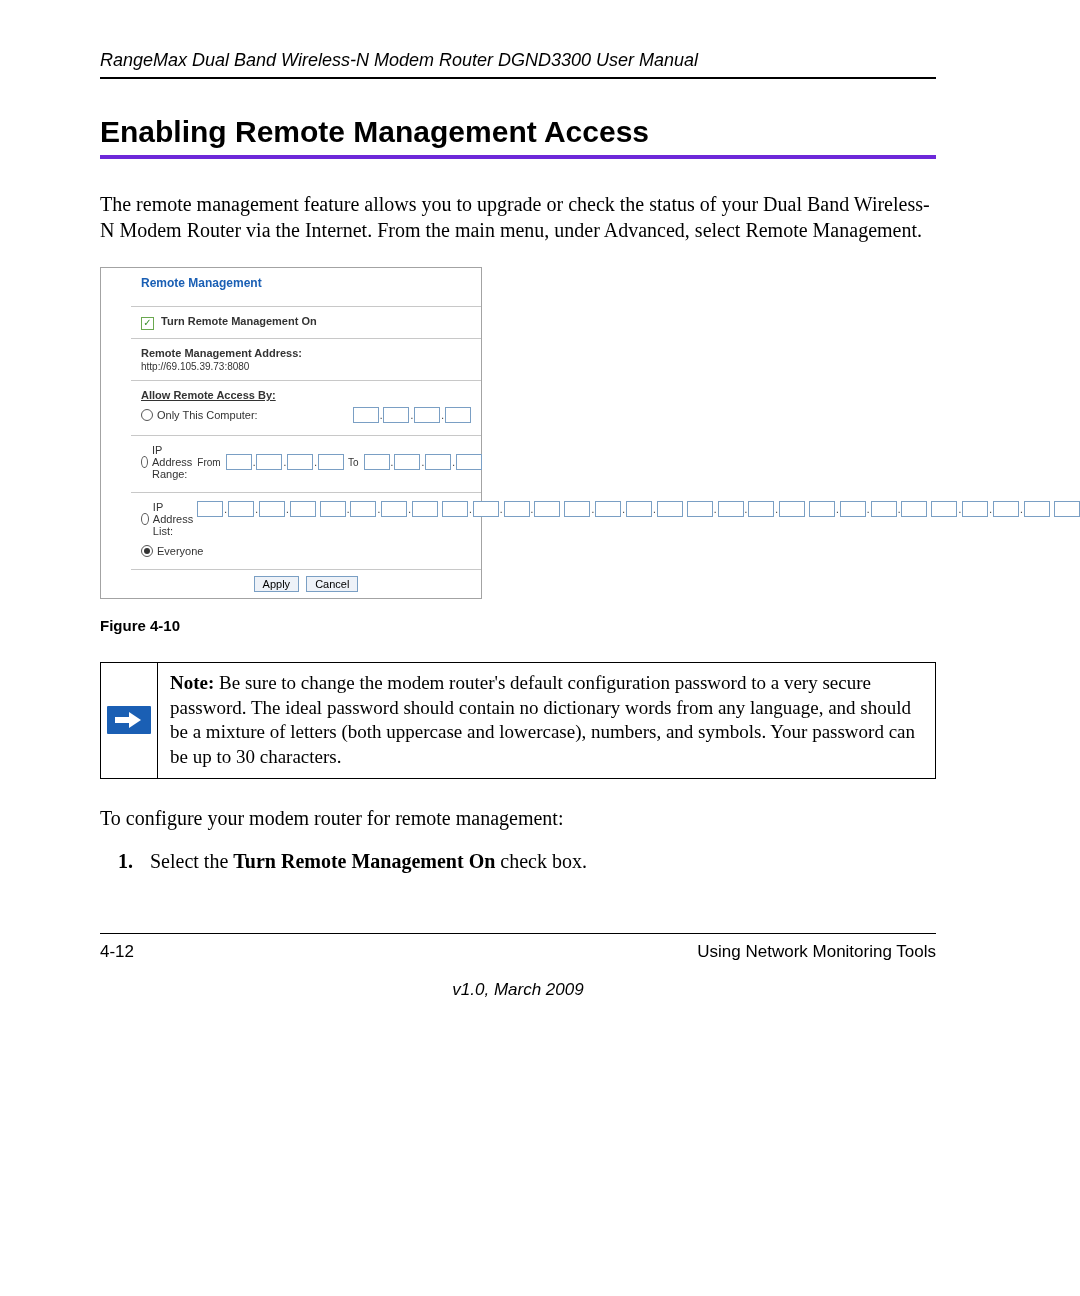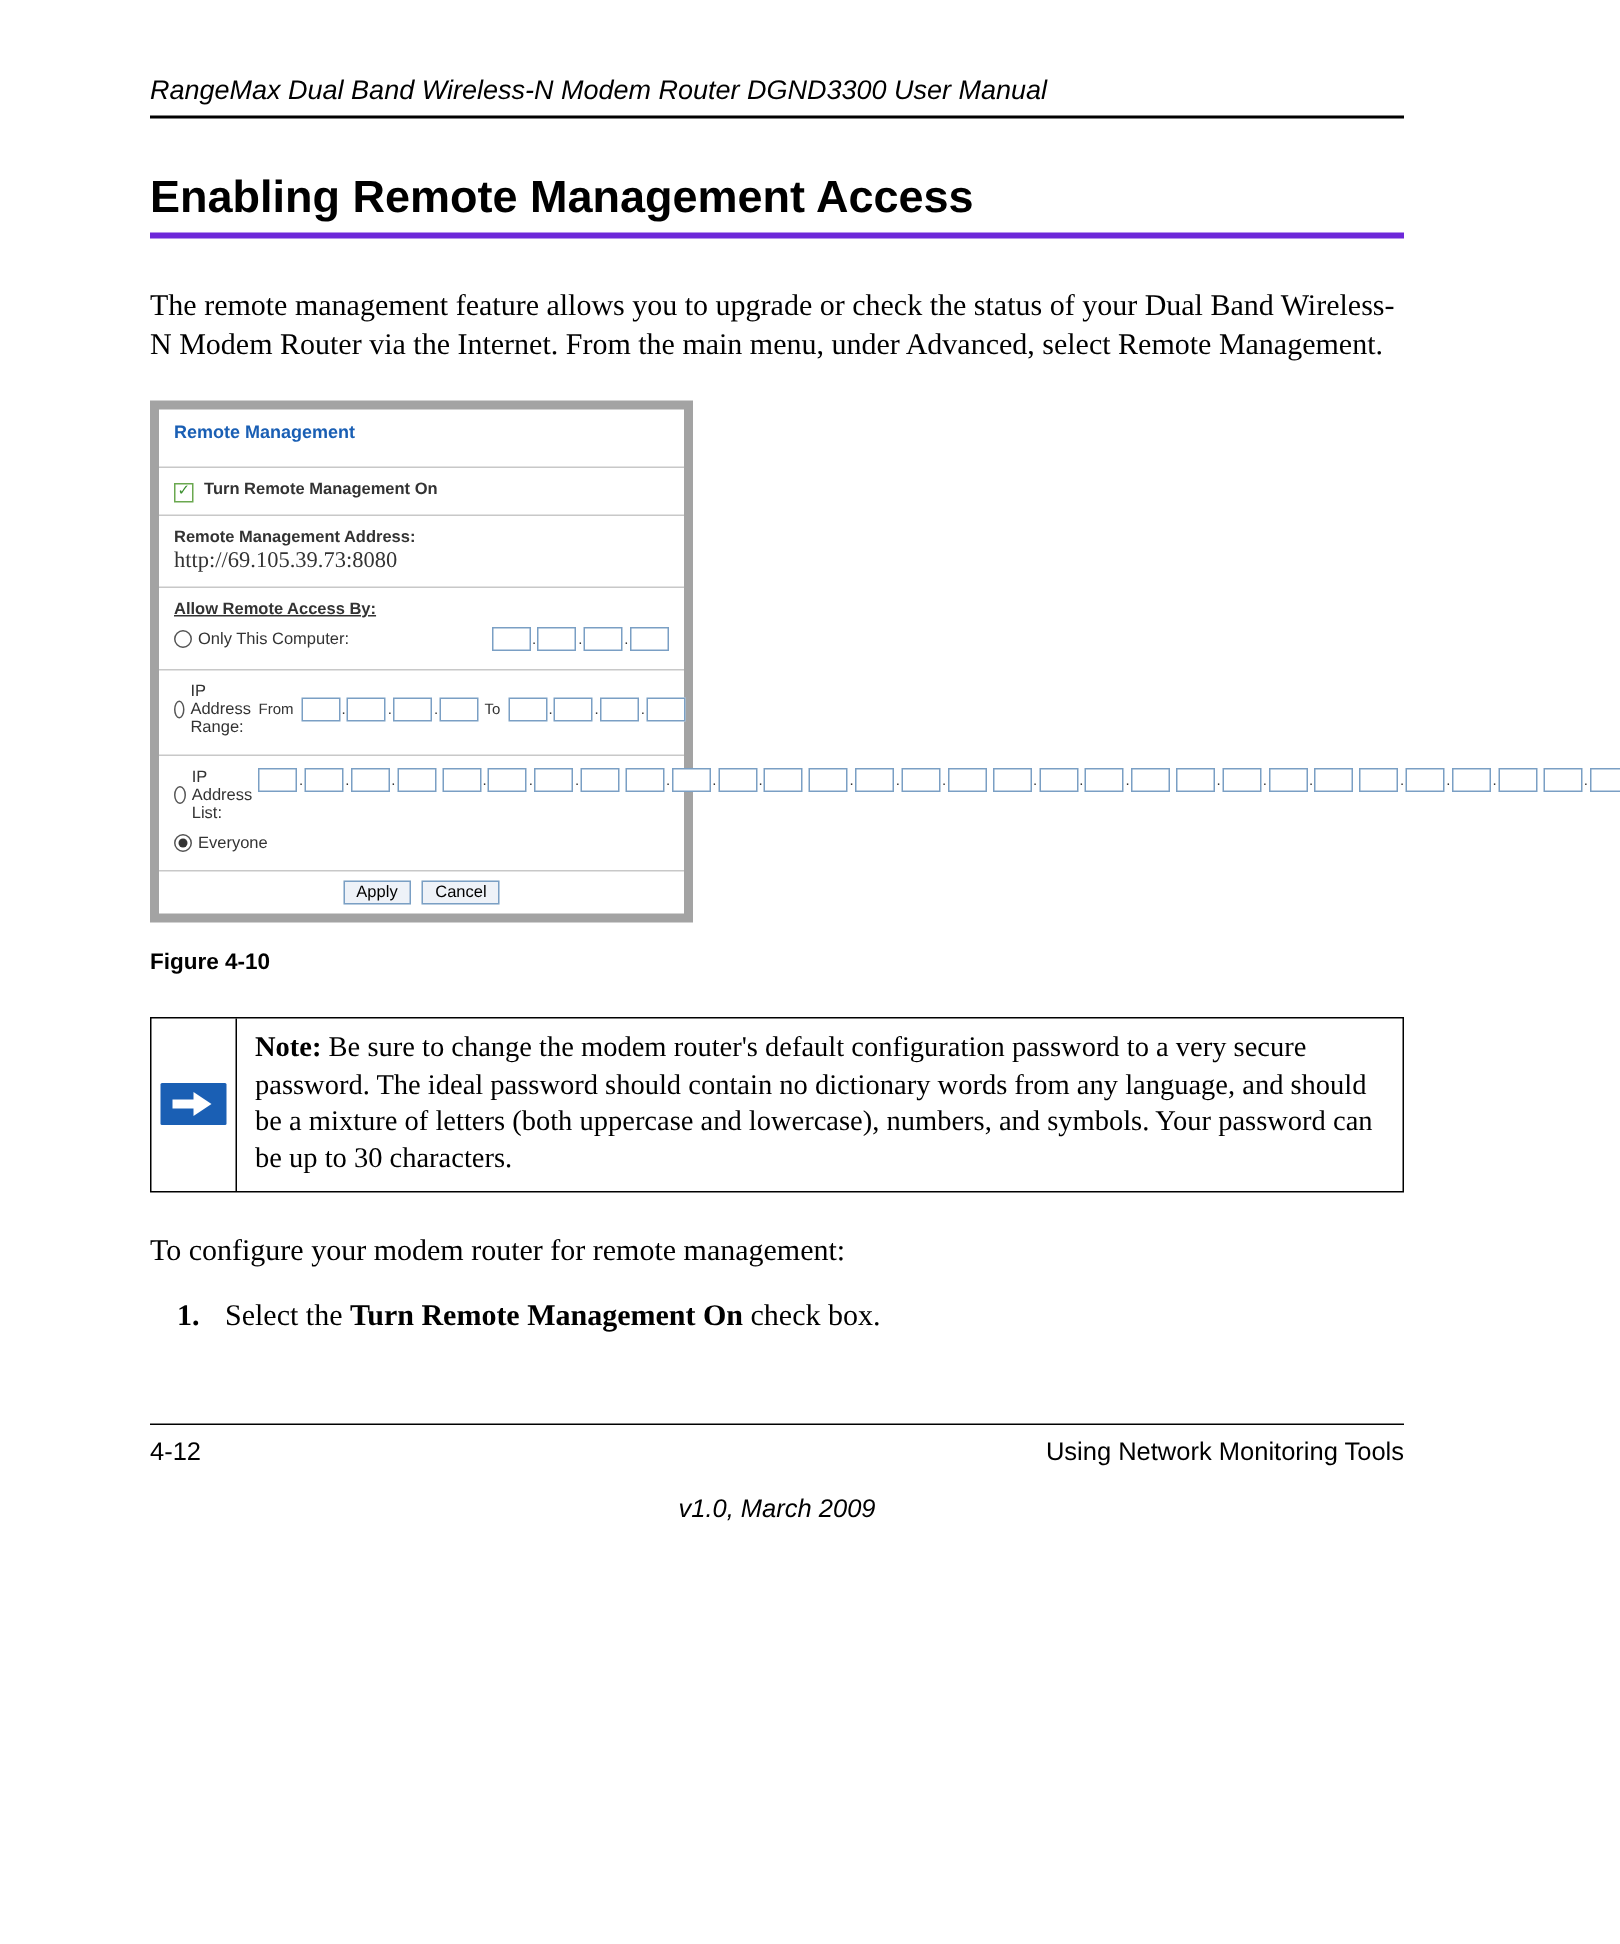--- a/index.html
+++ b/index.html
@@ -31,27 +31,28 @@
     padding-bottom: 6px;
     border-bottom: 4px solid #6d28d9;
   }
   p.body {
     font-size: 20px;
     line-height: 1.3;
     margin: 32px 0 24px 0;
   }
   
   .ui-card {
-    border: 6px solid #a3a3a3;
+    border: 1px solid #a3a3a3;
     width: 350px;
     background: #fff;
     font-family: Arial, Helvetica, sans-serif;
     font-size: 11px;
     color: #333;
     padding-bottom: 6px;
+    padding-left: 30px;
   }
   .ui-title {
     color: #1a5fb4;
     font-weight: bold;
     font-size: 12px;
     padding: 8px 10px 16px 10px;
     border-bottom: 1px solid #c8c8c8;
   }
   .ui-row {
     padding: 8px 10px;
@@ -68,23 +69,22 @@
     width: 11px; height: 11px;
     border: 1px solid #6aa84f;
     color: #3a8f2d;
     font-size: 10px;
     line-height: 10px;
     text-align: center;
     margin-right: 4px;
     vertical-align: -1px;
   }
   .ui-under {
-    font-size: 15px;
+    font-size: 10px;
     padding: 2px 0 0 0;
-    font-family: Liberation Serif, serif;
   }
   .ui-block {
     padding: 8px 10px 8px 10px;
     border-bottom: 1px solid #c8c8c8;
   }
   .ui-block .hdr {
     font-weight: bold;
     margin-bottom: 6px;
     text-decoration: underline;
   }

